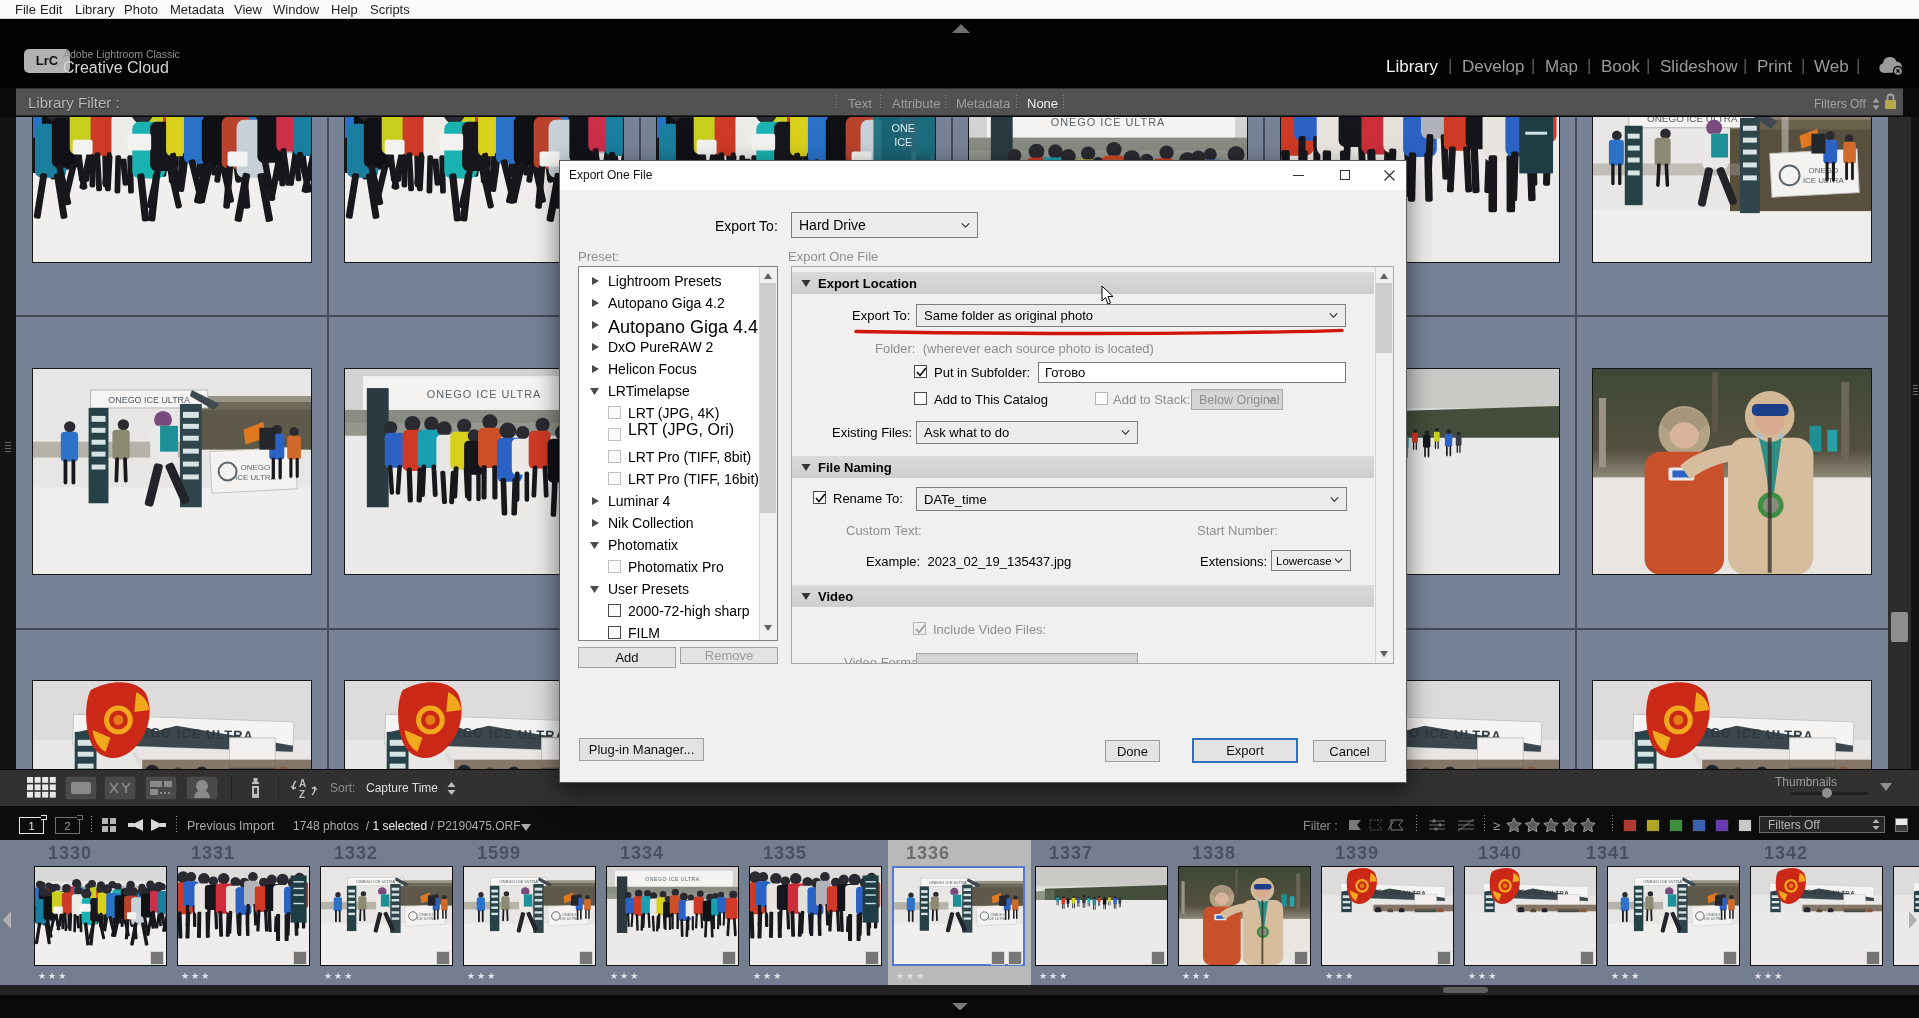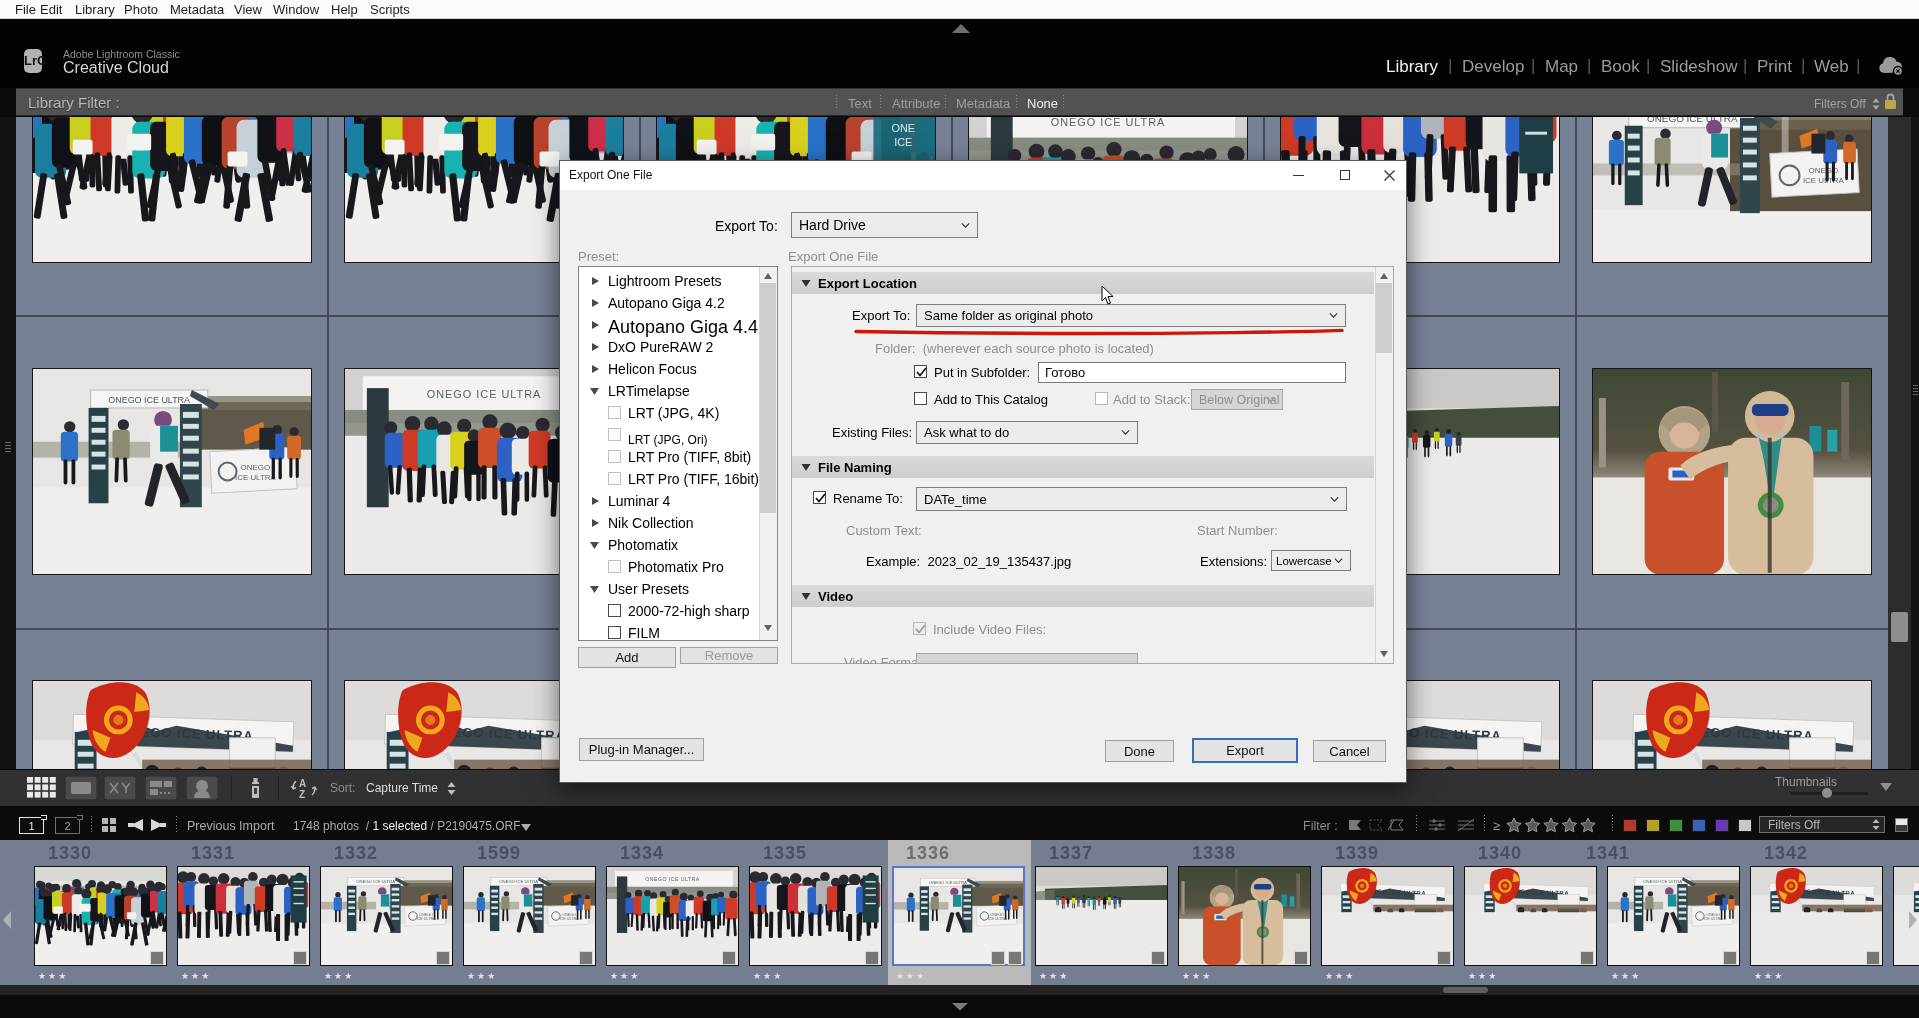--- a/index.html
+++ b/index.html
@@ -676,21 +676,21 @@
     <span style="left:75px">Library</span>
     <span style="left:124px">Photo</span>
     <span style="left:170px">Metadata</span>
     <span style="left:234px">View</span>
     <span style="left:273px">Window</span>
     <span style="left:331px">Help</span>
     <span style="left:370px">Scripts</span>
   </div>
 <div id="topbar">
 <div class="abs" style="left:952px;top:4px;width:0;height:0;border-left:9px solid transparent;border-right:9px solid transparent;border-bottom:9px solid #6e6e6e"></div>
-<div class="abs" style="left:24px;top:29px;width:18px;height:24px;background:#b2b2b2;border-radius:5px;color:#121212;font-size:13px;font-weight:bold;text-align:center;line-height:24px">LrC</div>
+<div class="abs" style="left:24px;top:29px;width:46px;height:24px;background:#b2b2b2;border-radius:5px;color:#121212;font-size:13px;font-weight:bold;text-align:center;line-height:24px">LrC</div>
 <div class="abs" style="left:63px;top:28px;font-size:10.5px;color:#8f8f8f">Adobe Lightroom Classic</div>
 <div class="abs" style="left:63px;top:39px;font-size:16px;color:#d6d6d6">Creative Cloud</div>
 <div class="abs" style="left:1386px;top:37px;font-size:17px;color:#f2f2f2">Library</div>
 <div class="abs" style="left:1462px;top:37px;font-size:17px;color:#9b9b9b">Develop</div>
 <div class="abs" style="left:1545px;top:37px;font-size:17px;color:#9b9b9b">Map</div>
 <div class="abs" style="left:1601px;top:37px;font-size:17px;color:#9b9b9b">Book</div>
 <div class="abs" style="left:1660px;top:37px;font-size:17px;color:#9b9b9b">Slideshow</div>
 <div class="abs" style="left:1757px;top:37px;font-size:17px;color:#9b9b9b">Print</div>
 <div class="abs" style="left:1814px;top:37px;font-size:17px;color:#9b9b9b">Web</div>
 <div class="abs" style="left:1448px;top:36px;font-size:17px;color:#5a5a5a">|</div>
@@ -1057,21 +1057,21 @@
       <path d="M1 1 l7 4 l-7 4z" fill="#4a4a4a"></path>
     </svg>
 <div class="dlab" style="left:48px;top:200px;font-size:14px">Helicon Focus</div>
 <svg class="abs" style="left:29px;top:226px" width="11" height="9" viewBox="0 0 11 9">
       <path d="M1 1 h9 l-4.5 7z" fill="#4a4a4a"></path>
     </svg>
 <div class="dlab" style="left:48px;top:222px;font-size:14px">LRTimelapse</div>
 <div class="abs" style="left:48px;top:245px;width:13px;height:13px;background:#fbfbfb;border:1px solid #c0c0c0"></div>
 <div class="dlab" style="left:68px;top:244px;font-size:14px">LRT (JPG, 4K)</div>
 <div class="abs" style="left:48px;top:267px;width:13px;height:13px;background:#fbfbfb;border:1px solid #c0c0c0"></div>
-<div class="dlab" style="left:68px;top:272px;font-size:12px">LRT (JPG, Ori)</div>
+<div class="dlab" style="left:68px;top:260px;font-size:16px">LRT (JPG, Ori)</div>
 <div class="abs" style="left:48px;top:289px;width:13px;height:13px;background:#fbfbfb;border:1px solid #c0c0c0"></div>
 <div class="dlab" style="left:68px;top:288px;font-size:14px">LRT Pro (TIFF, 8bit)</div>
 <div class="abs" style="left:48px;top:311px;width:13px;height:13px;background:#fbfbfb;border:1px solid #c0c0c0"></div>
 <div class="dlab" style="left:68px;top:310px;font-size:14px">LRT Pro (TIFF, 16bit)</div>
 <svg class="abs" style="left:31px;top:335px" width="9" height="10" viewBox="0 0 9 10">
       <path d="M1 1 l7 4 l-7 4z" fill="#4a4a4a"></path>
     </svg>
 <div class="dlab" style="left:48px;top:332px;font-size:14px">Luminar 4</div>
 <svg class="abs" style="left:31px;top:357px" width="9" height="10" viewBox="0 0 9 10">
       <path d="M1 1 l7 4 l-7 4z" fill="#4a4a4a"></path>
@@ -1161,18 +1161,18 @@
         <path d="M0.5 1 h9 l-4.5 7z" fill="#333"></path>
       </svg>Video</div>
 <div class="cb" style="left:353px;top:461px;border-color:#b5b5b5;background:#eee"></div>
 <svg class="abs" style="left:355px;top:463px" width="11" height="10" viewBox="0 0 11 10">
       <path d="M1 5 l3 3.5 L10 1" stroke="#9a9a9a" stroke-width="1.7" fill="none"></path>
     </svg>
 <div class="dlab gray" style="left:373px;top:461px">Include Video Files:</div>
 <div class="abs" style="left:284px;top:494px;width:90px;height:9px;overflow:hidden"><span class="gray" style="font-size:13px">Video Format:</span></div>
 <div class="combo" style="left:356px;top:492px;width:222px;height:11px;background:#d5d5d5;border-color:#a5a5a5"></div>
 <div class="btn" style="left:19px;top:577px;width:125px;height:23px">Plug-in Manager...</div>
-<div class="btn" style="left:545px;top:579px;width:69px;height:22px">Done</div>
+<div class="btn" style="left:545px;top:579px;width:55px;height:22px">Done</div>
 <div class="btn" style="left:632px;top:577px;width:106px;height:25px;border:2px solid #2f6fc1">Export</div>
 <div class="btn" style="left:753px;top:579px;width:73px;height:22px">Cancel</div>
 <svg class="abs" style="left:541px;top:124px" width="13" height="20" viewBox="0 0 13 20">
       <path d="M1 1 L1 16 L4.5 12.5 L7 19 L9.5 18 L7 11.5 L12 11.5 z" fill="#fff" stroke="#000" stroke-width="1"></path>
     </svg>
 </div>
 </body></html>

